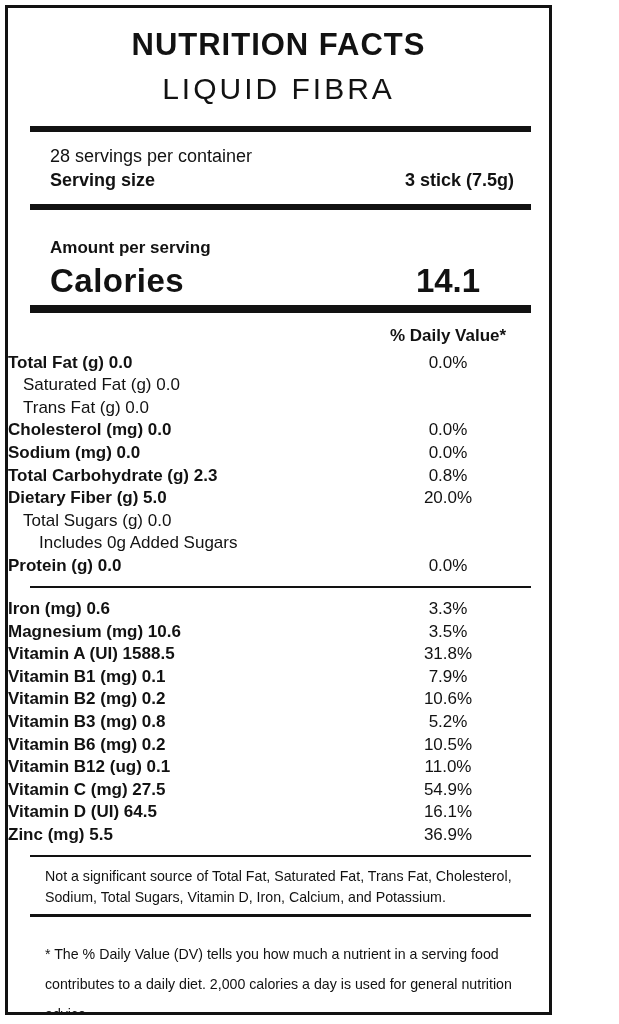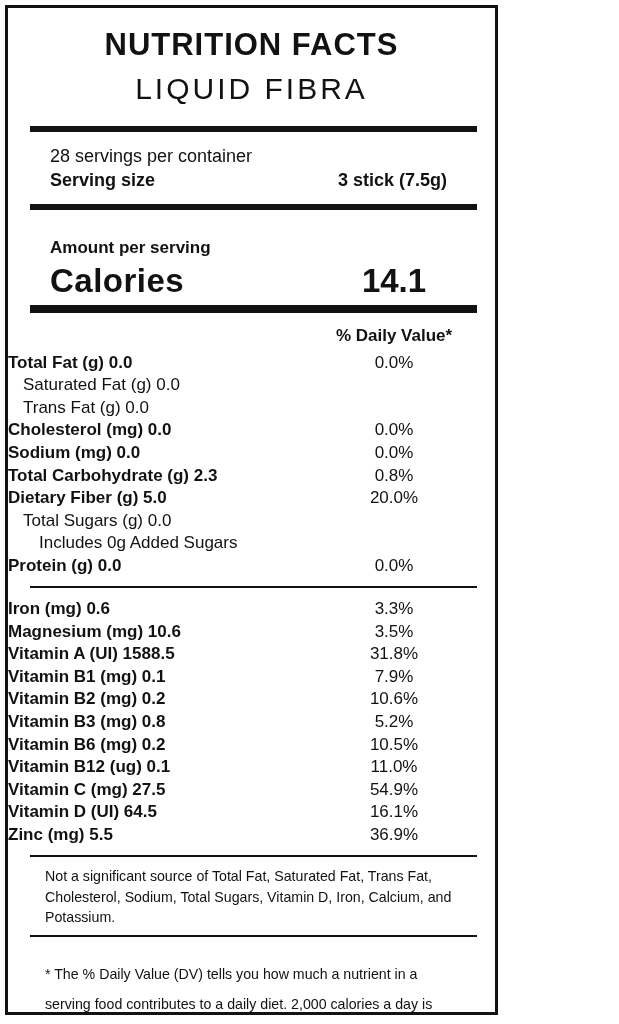--- a/index.html
+++ b/index.html
@@ -5,21 +5,21 @@
   html,body{margin:0;padding:0;}
   body{
     width:619px;height:1024px;
     background:#ffffff;
     font-family:"Liberation Sans",sans-serif;
     color:#121212;
     position:relative;
   }
   .label{
     position:absolute;left:5px;top:5px;
-    width:493px;height:1010px;
+    width:547px;height:1010px;
     box-sizing:border-box;
     border:3px solid #121212;
     background:#ffffff;
     overflow:hidden;
     display:flex;flex-direction:column;
   }
   
   .rule{border:none;margin:0 18px 0 22px;background:#121212;flex:none;}
   .rule.thick{height:6px;}
   .rule.xthick{height:8px;}
@@ -30,21 +30,21 @@
   .hdr h2{margin:0;font-size:30px;line-height:42px;font-weight:400;letter-spacing:3px;}
   
   .pad{padding-right:26px;}
   .row{display:flex;justify-content:space-between;align-items:baseline;
        font-size:17px;line-height:22.6px;}
   .b{font-weight:700;}
   .dvcol{flex:none;width:150px;text-align:center;font-weight:400;}
   .ind1{padding-left:15px;}
   .ind2{padding-left:31px;}
   
-  .serving{padding:13px 48px 12px 42px;flex:none;}
+  .serving{padding:13px 35px 12px 42px;flex:none;}
   .serving .line1{font-size:18px;line-height:23px;font-weight:400;}
   .serving .row{font-size:18px;line-height:24px;}
   
   .calories{padding:11px 26px 2px 42px;flex:none;margin-top:16px;}
   .amount{font-size:17px;line-height:22px;}
   .cal-row{display:flex;justify-content:space-between;align-items:baseline;}
   .cal-label{font-size:33px;line-height:44px;font-weight:800;letter-spacing:.5px;}
   .cal-value{font-size:33px;line-height:44px;font-weight:800;}
   
   .nutrients{padding-top:12px;flex:none;}

